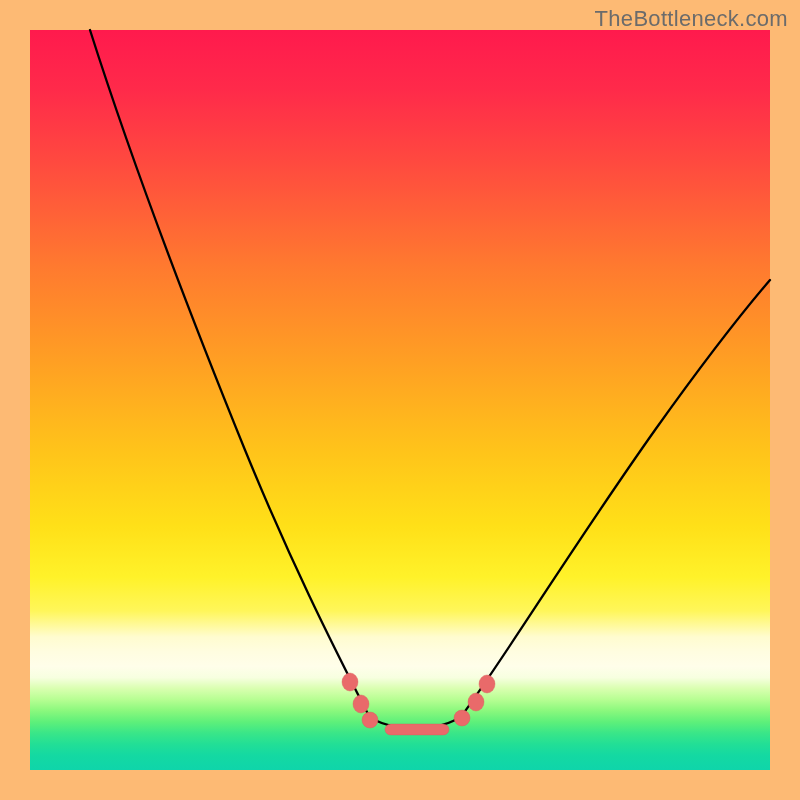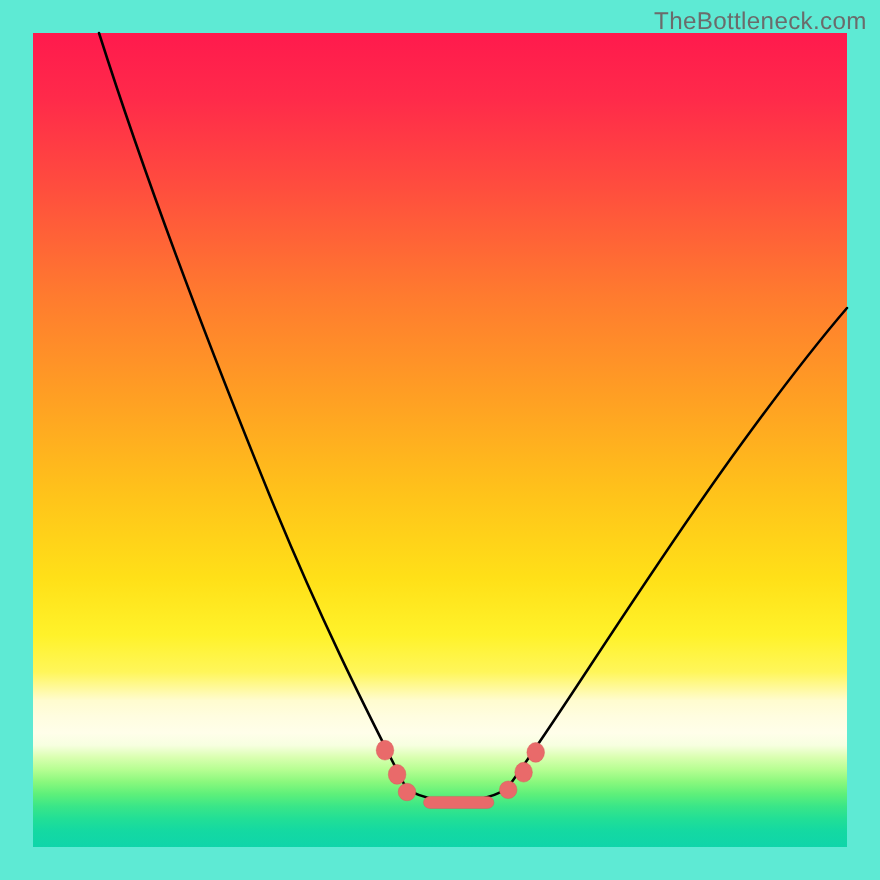--- a/index.html
+++ b/index.html
@@ -8,21 +8,21 @@
     width: 800px;
     height: 800px;
     background: #000;
     overflow: hidden;
     font-family: Arial, Helvetica, sans-serif;
   }
   .frame {
     position: relative;
     width: 800px;
     height: 800px;
-    background: #5eead4;
+    background: #fdba74;
   }
   .plot-area {
     position: absolute;
     left: 30px;
     top: 30px;
     width: 740px;
     height: 740px;
     
     background: linear-gradient(
       to bottom,

